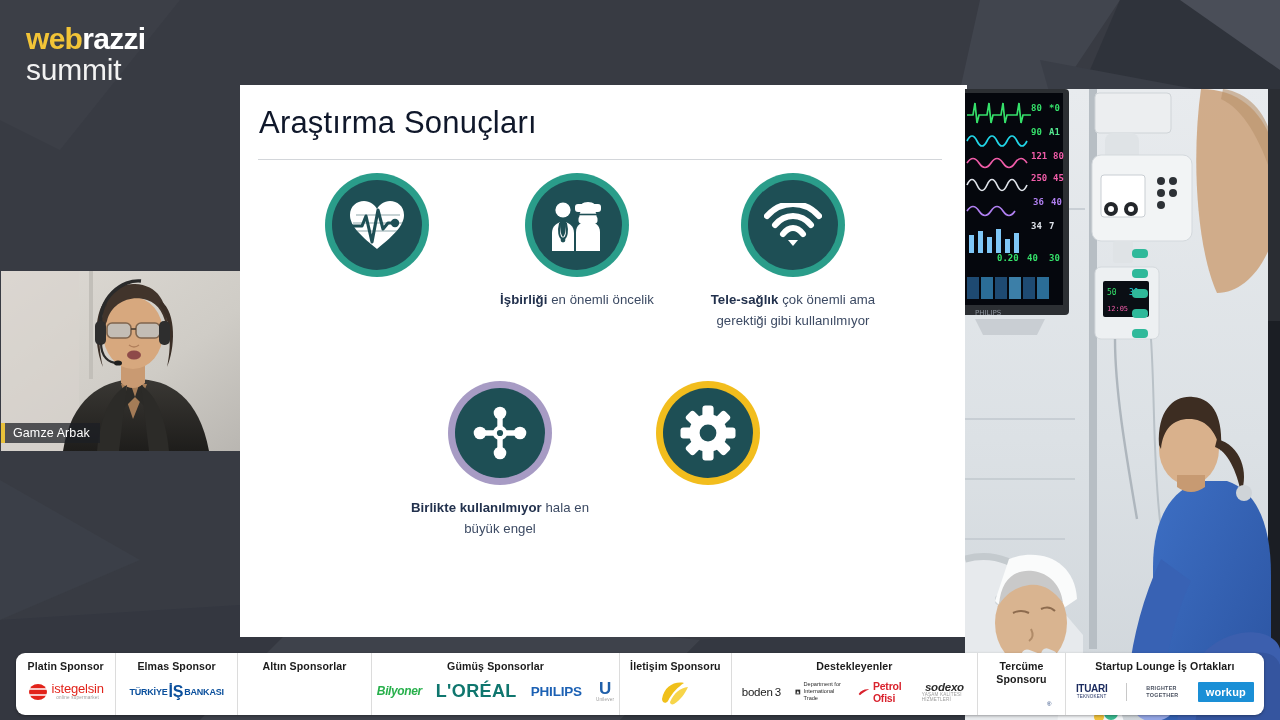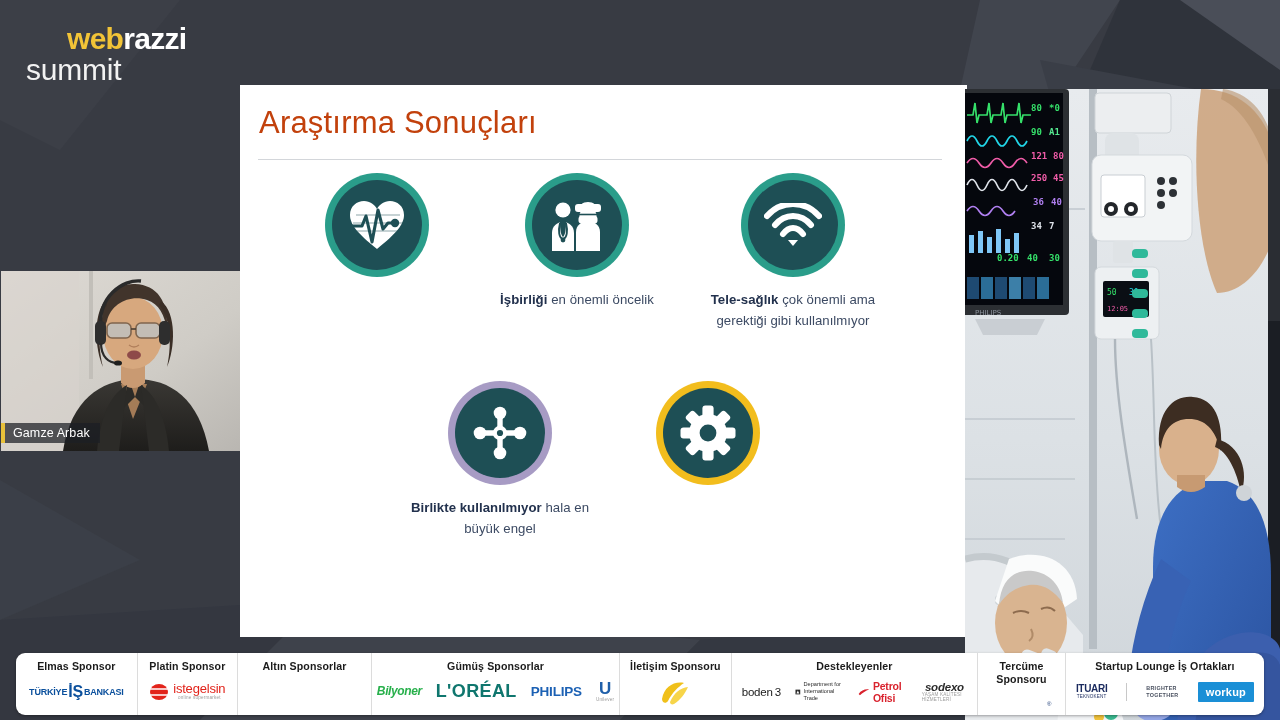--- a/index.html
+++ b/index.html
@@ -22,21 +22,21 @@
   #bg-poly { position: absolute; inset: 0; width: 1280px; height: 720px; }
 
   
   #logo {
     position: absolute; left: 26px; top: 24px;
     line-height: 1.02;
     user-select: none;
   }
   #logo .line1 { font-size: 30px; font-weight: 700; letter-spacing: -0.7px; }
   #logo .line2 { font-size: 30px; font-weight: 400; letter-spacing: -0.2px; color: #f2f2f2; }
-  #logo .brand-a { color: #f2c437; margin-left: 41px; }
+  #logo .brand-a { color: #f2c437; }
   #logo .brand-b { color: #ffffff; }
 
   
   #speaker-tile {
     position: absolute; left: 1px; top: 271px;
     width: 241px; height: 180px;
     overflow: hidden;
     background: #2a2c33;
   }
   #speaker-video { position: absolute; inset: 0; width: 241px; height: 180px; }
@@ -60,21 +60,21 @@
     width: 800px; height: 554px;
   }
   #slide {
     position: absolute; left: 0; top: 0;
     width: 727px; height: 552px;
     background: #ffffff;
   }
   #slide-title {
     position: absolute; left: 19px; top: 20px;
     font-size: 31px; font-weight: 400;
-    color: #c2410c; letter-spacing: 0.2px;
+    color: #0f172a; letter-spacing: 0.2px;
     white-space: nowrap;
   }
   #title-rule {
     position: absolute; left: 18px; top: 74px;
     width: 684px; height: 1px; background: #d3d6da;
   }
 
   
   .cell { position: absolute; text-align: center; }
   .badge {
@@ -527,49 +527,49 @@
           <circle cx="106" cy="620" r="5"></circle>
             <circle cx="134" cy="628" r="5"></circle>
         </g>
         <circle cx="146" cy="624" r="7" fill="#39b98f"></circle>
       </svg>
     </div>
   </div>
 
   <div id="sponsor-bar">
 
-    <div class="spon-group" style="width:134px">
-      <div class="spon-title">Elmas Sponsor</div>
-      <div class="spon-logos">
-        <div class="logo-box">
-          <span class="lg lg-isbank">
-            <span>TÜRKİYE</span>
-            <span class="big">İŞ</span>
-            <span>BANKASI</span>
-          </span>
-        </div>
-      </div>
-    </div>
-
     <div class="spon-group" style="width:110px">
       <div class="spon-title">Platin Sponsor</div>
       <div class="spon-logos">
         <div class="logo-box">
           <svg width="20" height="20" viewBox="0 0 20 20" style="margin-right:4px">
             <ellipse cx="10" cy="10" rx="9" ry="8" fill="#e2231a"></ellipse>
             <path d="M1 7 H19 M1 13 H19" stroke="#ffffff" stroke-width="1.6"></path>
           </svg>
           <span class="stack">
             <span class="lg-istegelsin">istegelsin</span>
             <span class="lg-sub">online süpermarket</span>
           </span>
         </div>
       </div>
     </div>
 
+    <div class="spon-group" style="width:134px">
+      <div class="spon-title">Elmas Sponsor</div>
+      <div class="spon-logos">
+        <div class="logo-box">
+          <span class="lg lg-isbank">
+            <span>TÜRKİYE</span>
+            <span class="big">İŞ</span>
+            <span>BANKASI</span>
+          </span>
+        </div>
+      </div>
+    </div>
+
     <div class="spon-group" style="width:148px">
       <div class="spon-title">Altın Sponsorlar</div>
     </div>
 
     <div class="spon-group" style="width:248px">
       <div class="spon-title">Gümüş Sponsorlar</div>
       <div class="spon-logos">
         <div class="logo-box">
           <span class="stack">
             <span class="lg-bilyoner">Bilyoner</span>

